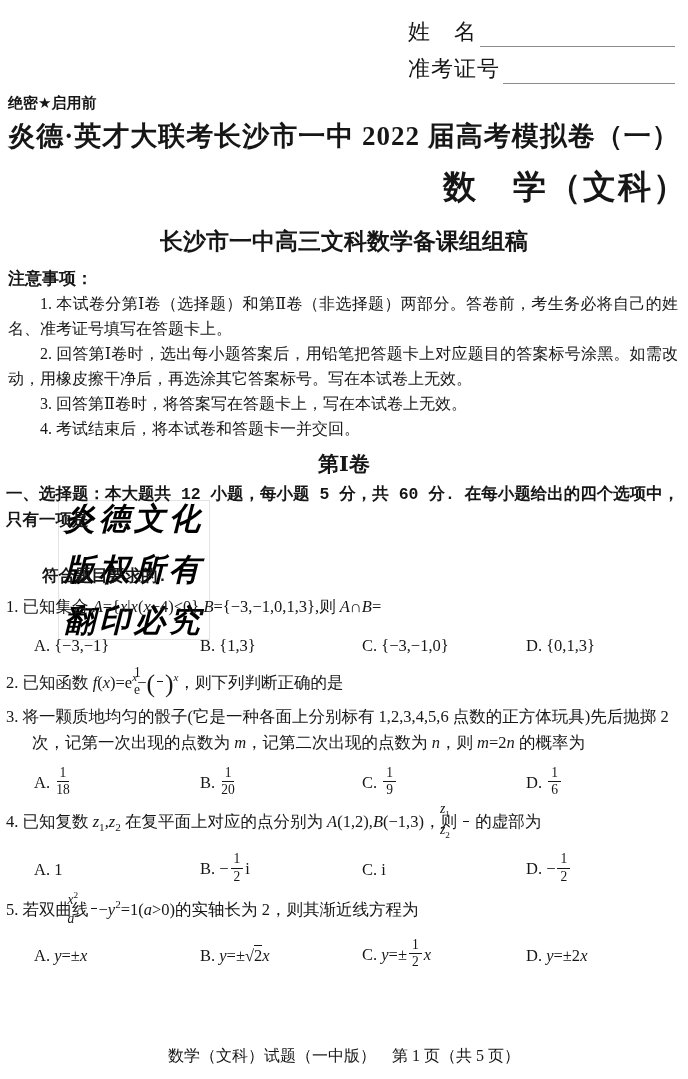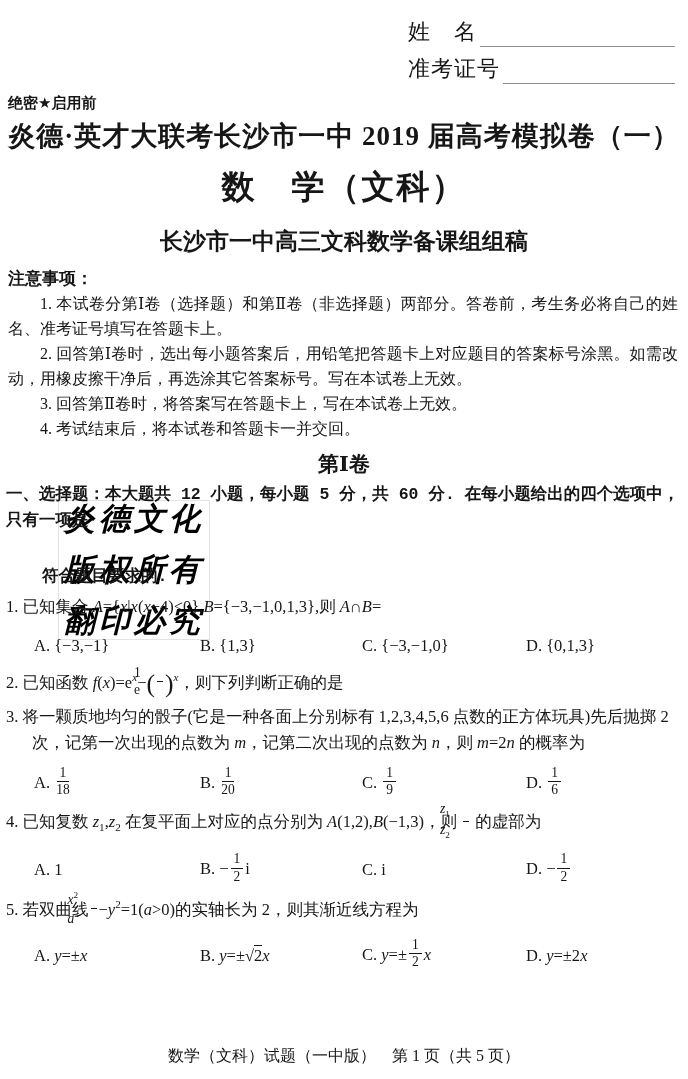--- a/index.html
+++ b/index.html
@@ -24,21 +24,21 @@
     font-family:"Liberation Serif","DejaVu Serif",serif;
   }
   
   .header-fields{ margin:0 13px 0 408px; }
   .field-row{ display:flex; align-items:flex-end; height:37px; font-size:22px; line-height:30px; }
   .field-label{ white-space:pre; letter-spacing:1px; }
   .blank{ flex:1; border-bottom:1px solid #8c8c8c; height:32px; margin-left:3px; }
   
   .secrecy{ margin:10px 0 0 8px; font-family:"Liberation Sans","DejaVu Sans",sans-serif; font-weight:bold; font-size:15px; }
   .exam-title{ margin:5px 0 0 0; text-align:center; font-size:27px; font-weight:bold; letter-spacing:1px; }
-  .subject-title{ margin:11px 0 0 0; text-align:center; font-family:"Liberation Sans","DejaVu Sans",sans-serif; font-size:33px; font-weight:bold; letter-spacing:2px; }
+  .subject-title{ margin:11px 0 0 0; text-align:right; font-family:"Liberation Sans","DejaVu Sans",sans-serif; font-size:33px; font-weight:bold; letter-spacing:2px; }
   .byline{ margin:16px 0 0 0; text-align:center; font-family:"Liberation Sans","DejaVu Sans",sans-serif; font-size:23px; font-weight:bold; }
   
   .notes-heading{ margin:10px 0 1px 8px; font-family:"Liberation Sans","DejaVu Sans",sans-serif; font-size:17px; font-weight:bold; }
   .note{ margin:0 10px 0 8px; font-size:16px; line-height:25px; text-indent:2em; text-align:justify; }
   
   .part-heading{ margin:9px 0 4px 0; text-align:center; font-size:21px; font-weight:bold; }
   .section-header{ margin:4px 6px 0 6px; font-family:Liberation Mono, monospace; font-size:16.5px; font-weight:bold; line-height:26px; }
   .section-header .cont{ padding-left:36px;margin-top:30px; }
   
   .question{ margin:0 6px; font-size:16.5px; }
@@ -80,21 +80,21 @@
       <span class="blank"></span>
     </div>
     <div class="field-row">
       <span class="field-label">准考证号</span>
       <span class="blank"></span>
     </div>
   </div>
 
   <div class="secrecy">绝密★启用前</div>
 
-  <div class="exam-title">炎德·英才大联考长沙市一中 2019 届高考模拟卷（一）</div>
+  <div class="exam-title">炎德·英才大联考长沙市一中 2022 届高考模拟卷（一）</div>
   <div class="subject-title">数　学（文科）</div>
   <div class="byline">长沙市一中高三文科数学备课组组稿</div>
 
   <div class="notes">
     <div class="notes-heading">注意事项：</div>
     <p class="note">1. 本试卷分第Ⅰ卷（选择题）和第Ⅱ卷（非选择题）两部分。答卷前，考生务必将自己的姓名、准考证号填写在答题卡上。</p>
     <p class="note">2. 回答第Ⅰ卷时，选出每小题答案后，用铅笔把答题卡上对应题目的答案标号涂黑。如需改动，用橡皮擦干净后，再选涂其它答案标号。写在本试卷上无效。</p>
     <p class="note">3. 回答第Ⅱ卷时，将答案写在答题卡上，写在本试卷上无效。</p>
     <p class="note">4. 考试结束后，将本试卷和答题卡一并交回。</p>
   </div>

